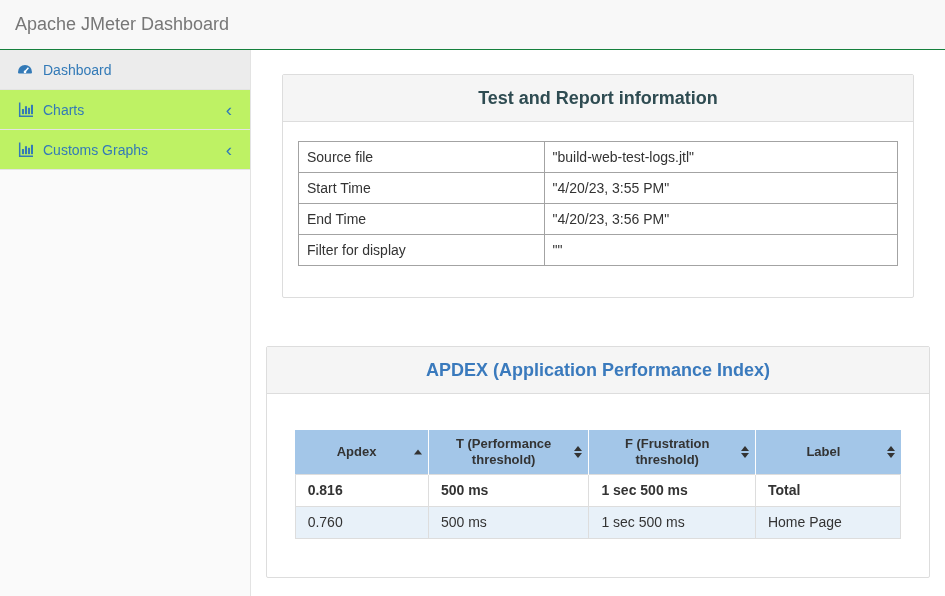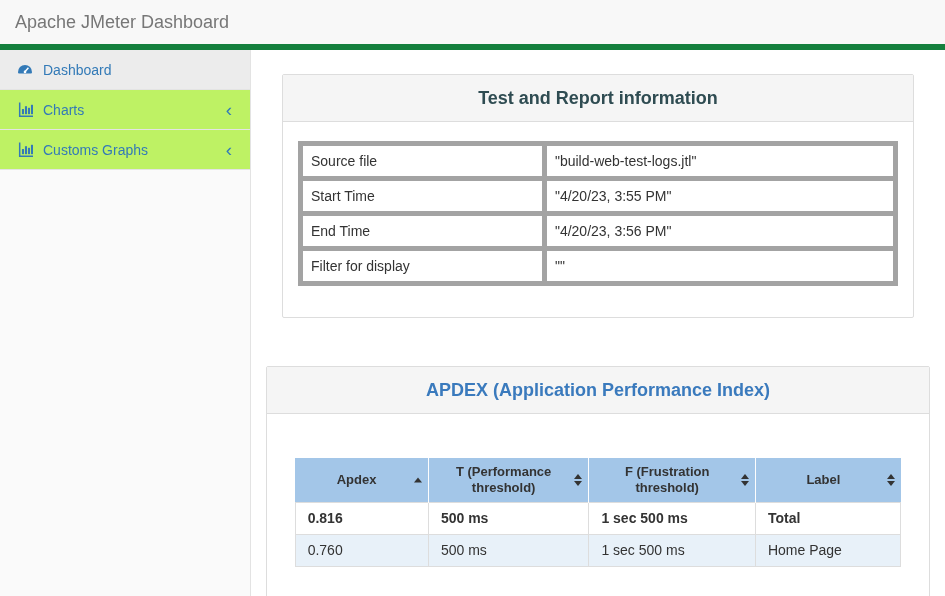--- a/index.html
+++ b/index.html
@@ -7,21 +7,21 @@
   body {
     font-family: "Liberation Sans", sans-serif;
     background: #ffffff;
     color: #333;
   }
 
   
   .topbar {
     height: 50px;
     background: #f8f8f8;
-    border-bottom: 6px solid #15803d;
+    border-bottom: 1px solid #15803d;
     display: flex;
     align-items: center;
     padding: 0 15px;
   }
   .topbar-title {
     color: #777;
     font-size: 18px;
   }
 
   
@@ -90,30 +90,30 @@
   .panel-apdex .panel-body { padding: 28px 15px 30px; }
 
   
   .info-table {
     width: 100%;
     border-collapse: collapse;
     font-size: 14px;
     color: #333;
   }
   .info-table td {
-    border: 5px solid #a3a3a3;
+    border: 1px solid #a3a3a3;
     padding: 7px 8px;
     line-height: 16px;
   }
   .info-table td.info-label { width: 41%; }
 
   
   .apdex-table {
     width: 96%;
-    margin: 16px auto;
+    margin: 8px auto;
     border-collapse: collapse;
     font-size: 14px;
     color: #333;
   }
   .apdex-table th {
     background: #a3c6e8;
     font-size: 13px;
     font-weight: bold;
     text-align: center;
     padding: 6px 18px 6px 8px;

